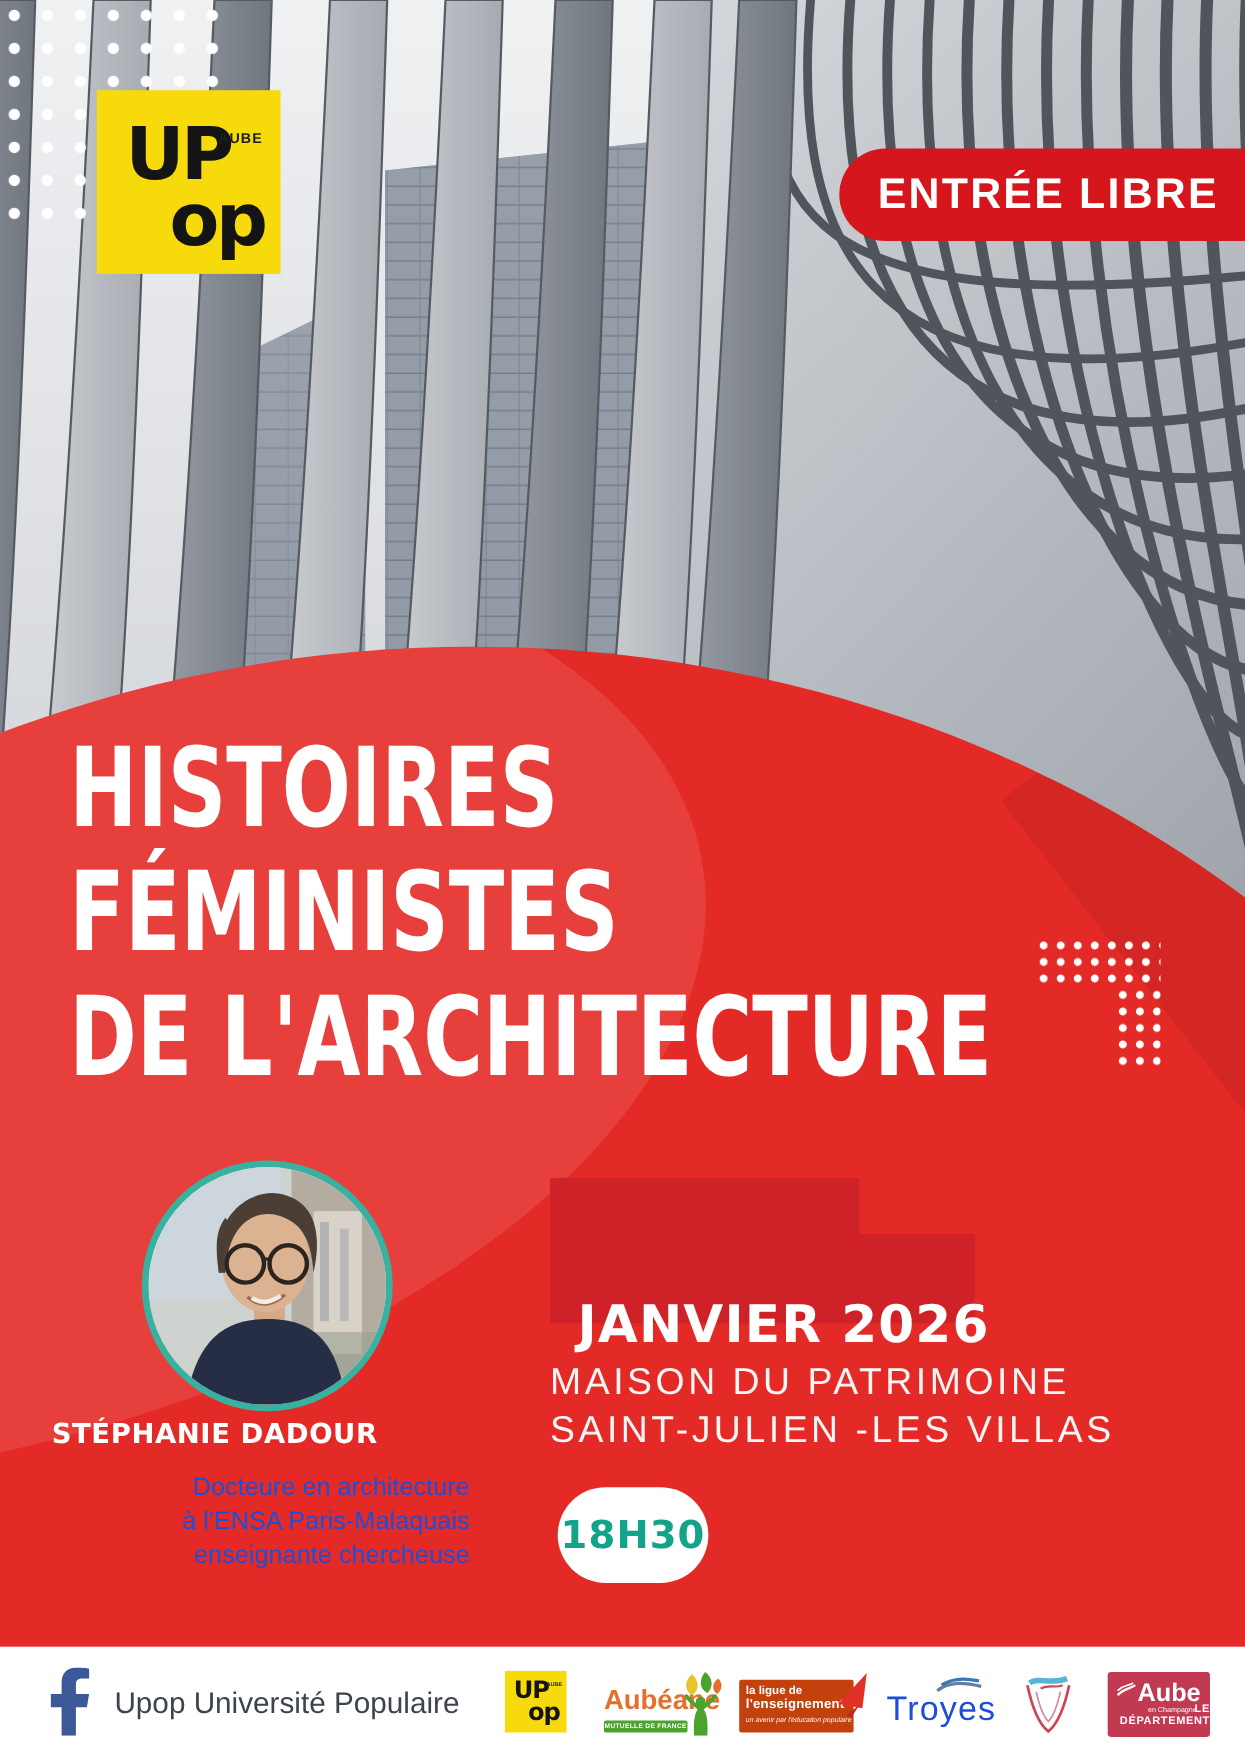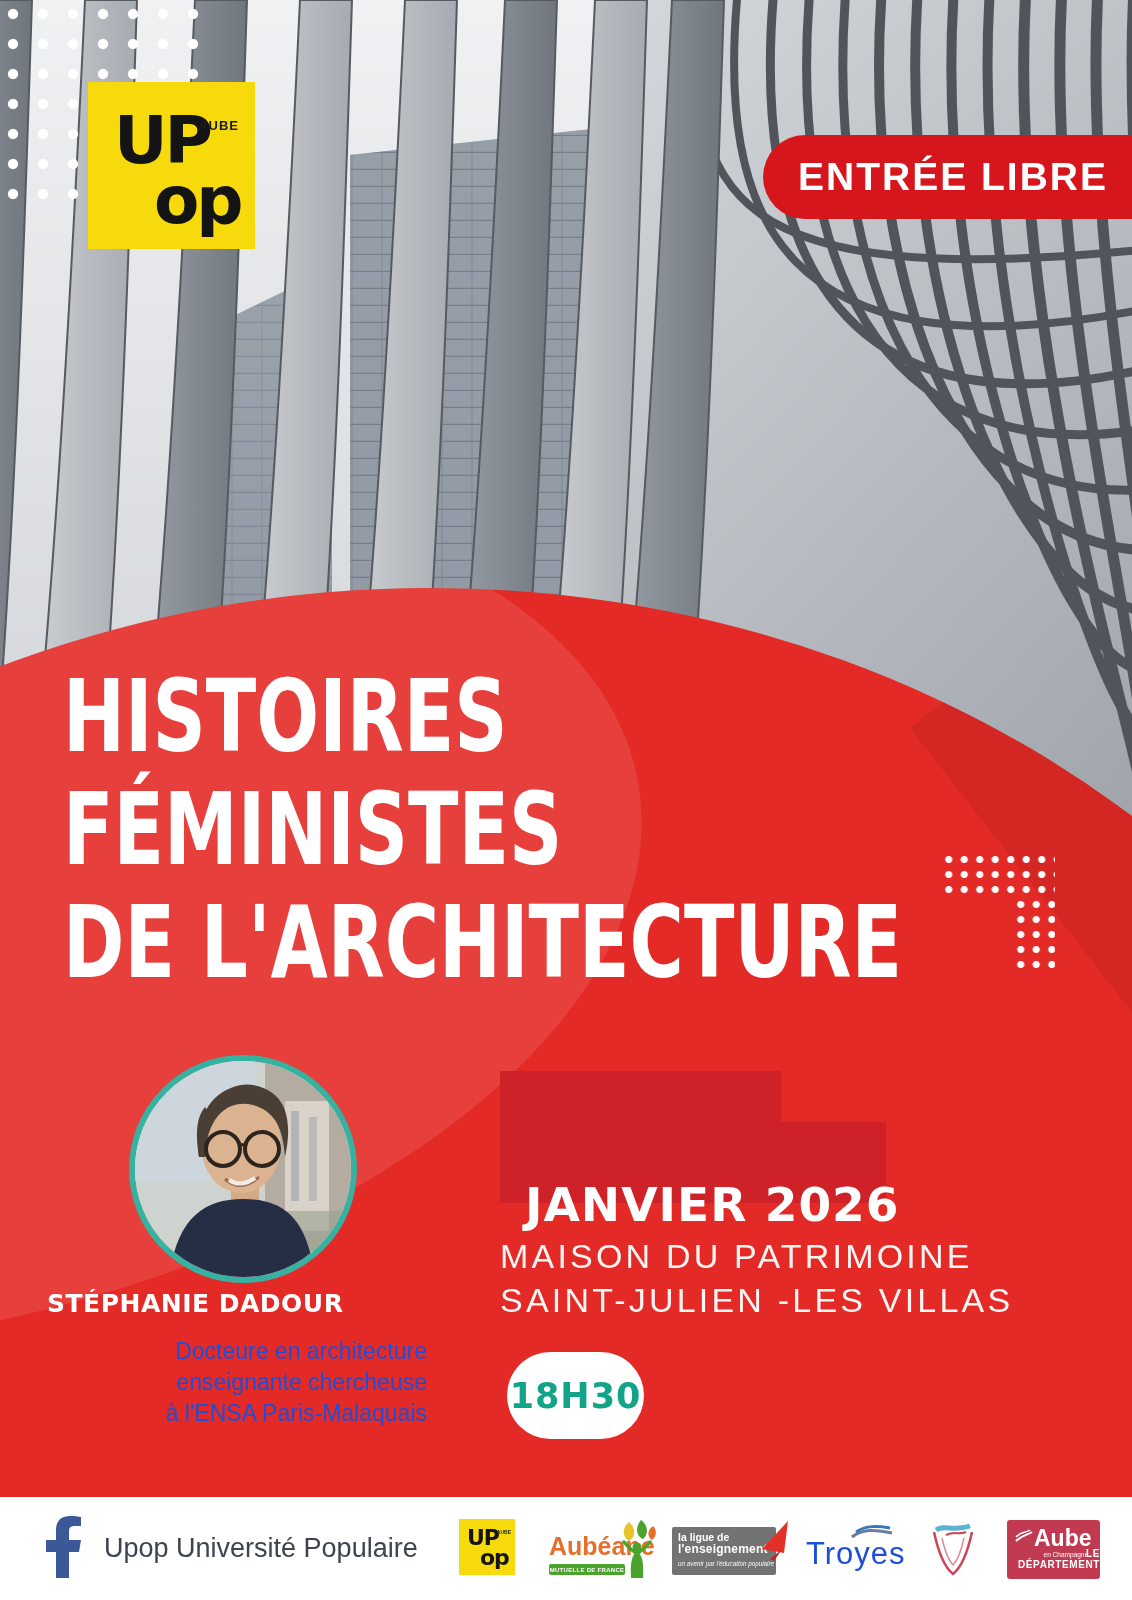--- a/index.html
+++ b/index.html
@@ -79,21 +79,21 @@
               font-size:22px;line-height:1;letter-spacing:-1px;}
   .p-upop .wm.up{left:8px;top:8px;}
   .p-upop .wm.op{left:21px;top:28px;}
   .p-upop .region{position:absolute;right:4px;top:10px;font-size:5px;font-weight:bold;color:#1d1d1d;}
   .p-aubeane{position:absolute;left:533px;top:1520px;width:130px;height:60px;z-index:7;}
   .aubeane-name{position:absolute;left:16px;top:12px;font-size:25px;font-weight:bold;color:#e4702b;}
   .aubeane-bar{position:absolute;left:16px;top:44px;width:76px;height:11px;background:#4ba32e;border-radius:2px;
                color:#ffffff;font-size:6px;font-weight:bold;display:flex;align-items:center;justify-content:center;
                letter-spacing:0.3px;}
   .aubeane-fig{position:absolute;left:86px;top:0;}
-  .p-ligue{position:absolute;left:672px;top:1527px;width:104px;height:48px;background:#737373;border-radius:2px;
+  .p-ligue{position:absolute;left:672px;top:1527px;width:104px;height:48px;background:#c2410c;border-radius:2px;
            z-index:7;color:#ffffff;padding:4px 6px;box-sizing:border-box;}
   .ligue-l1{font-size:10.5px;font-weight:600;line-height:12px;}
   .ligue-l2{font-size:12px;font-weight:bold;line-height:13px;letter-spacing:0.2px;}
   .ligue-tag{font-size:6.3px;font-style:italic;margin-top:4px;opacity:0.95;white-space:nowrap;}
   .ligue-arrow{position:absolute;right:-14px;top:-8px;}
   .p-troyes{position:absolute;left:806px;top:1524px;width:110px;height:54px;z-index:7;}
   .troyes-wave{position:absolute;left:44px;top:0;}
   .troyes-name{position:absolute;left:0;top:12px;font-size:31px;color:#1d4ed8;letter-spacing:1px;}
   .p-crest{position:absolute;left:930px;top:1522px;z-index:7;}
   .p-aube{position:absolute;left:1007px;top:1520px;width:93px;height:59px;background:#c23a52;border-radius:3px;
@@ -218,22 +218,22 @@
       <circle cx="88" cy="88" r="17" fill="none" stroke="#2b241f" stroke-width="4"></circle>
       <circle cx="127" cy="88" r="17" fill="none" stroke="#2b241f" stroke-width="4"></circle>
       <path d="M104,86 Q107,81 111,86" fill="none" stroke="#2b241f" stroke-width="3"></path>
       <path d="M90,118 Q106,132 124,116" fill="none" stroke="#9c6b55" stroke-width="3"></path>
       <path d="M94,119 Q106,127 120,117" fill="none" stroke="#f3ede6" stroke-width="4"></path>
     </svg>
   </div>
   <div class="speaker-name">STÉPHANIE DADOUR</div>
   <div class="speaker-bio">
     <div>Docteure en architecture</div>
+    <div>à l'ENSA Paris-Malaquais</div>
     <div>enseignante chercheuse</div>
-    <div>à l'ENSA Paris-Malaquais</div>
   </div>
 
   <div class="date-box1"></div>
   <div class="date-box2"></div>
   <div class="date-l2">JANVIER 2026</div>
   <div class="venue">
     <div>MAISON DU PATRIMOINE</div>
     <div>SAINT-JULIEN -LES VILLAS</div>
   </div>
   <div class="time-pill">

